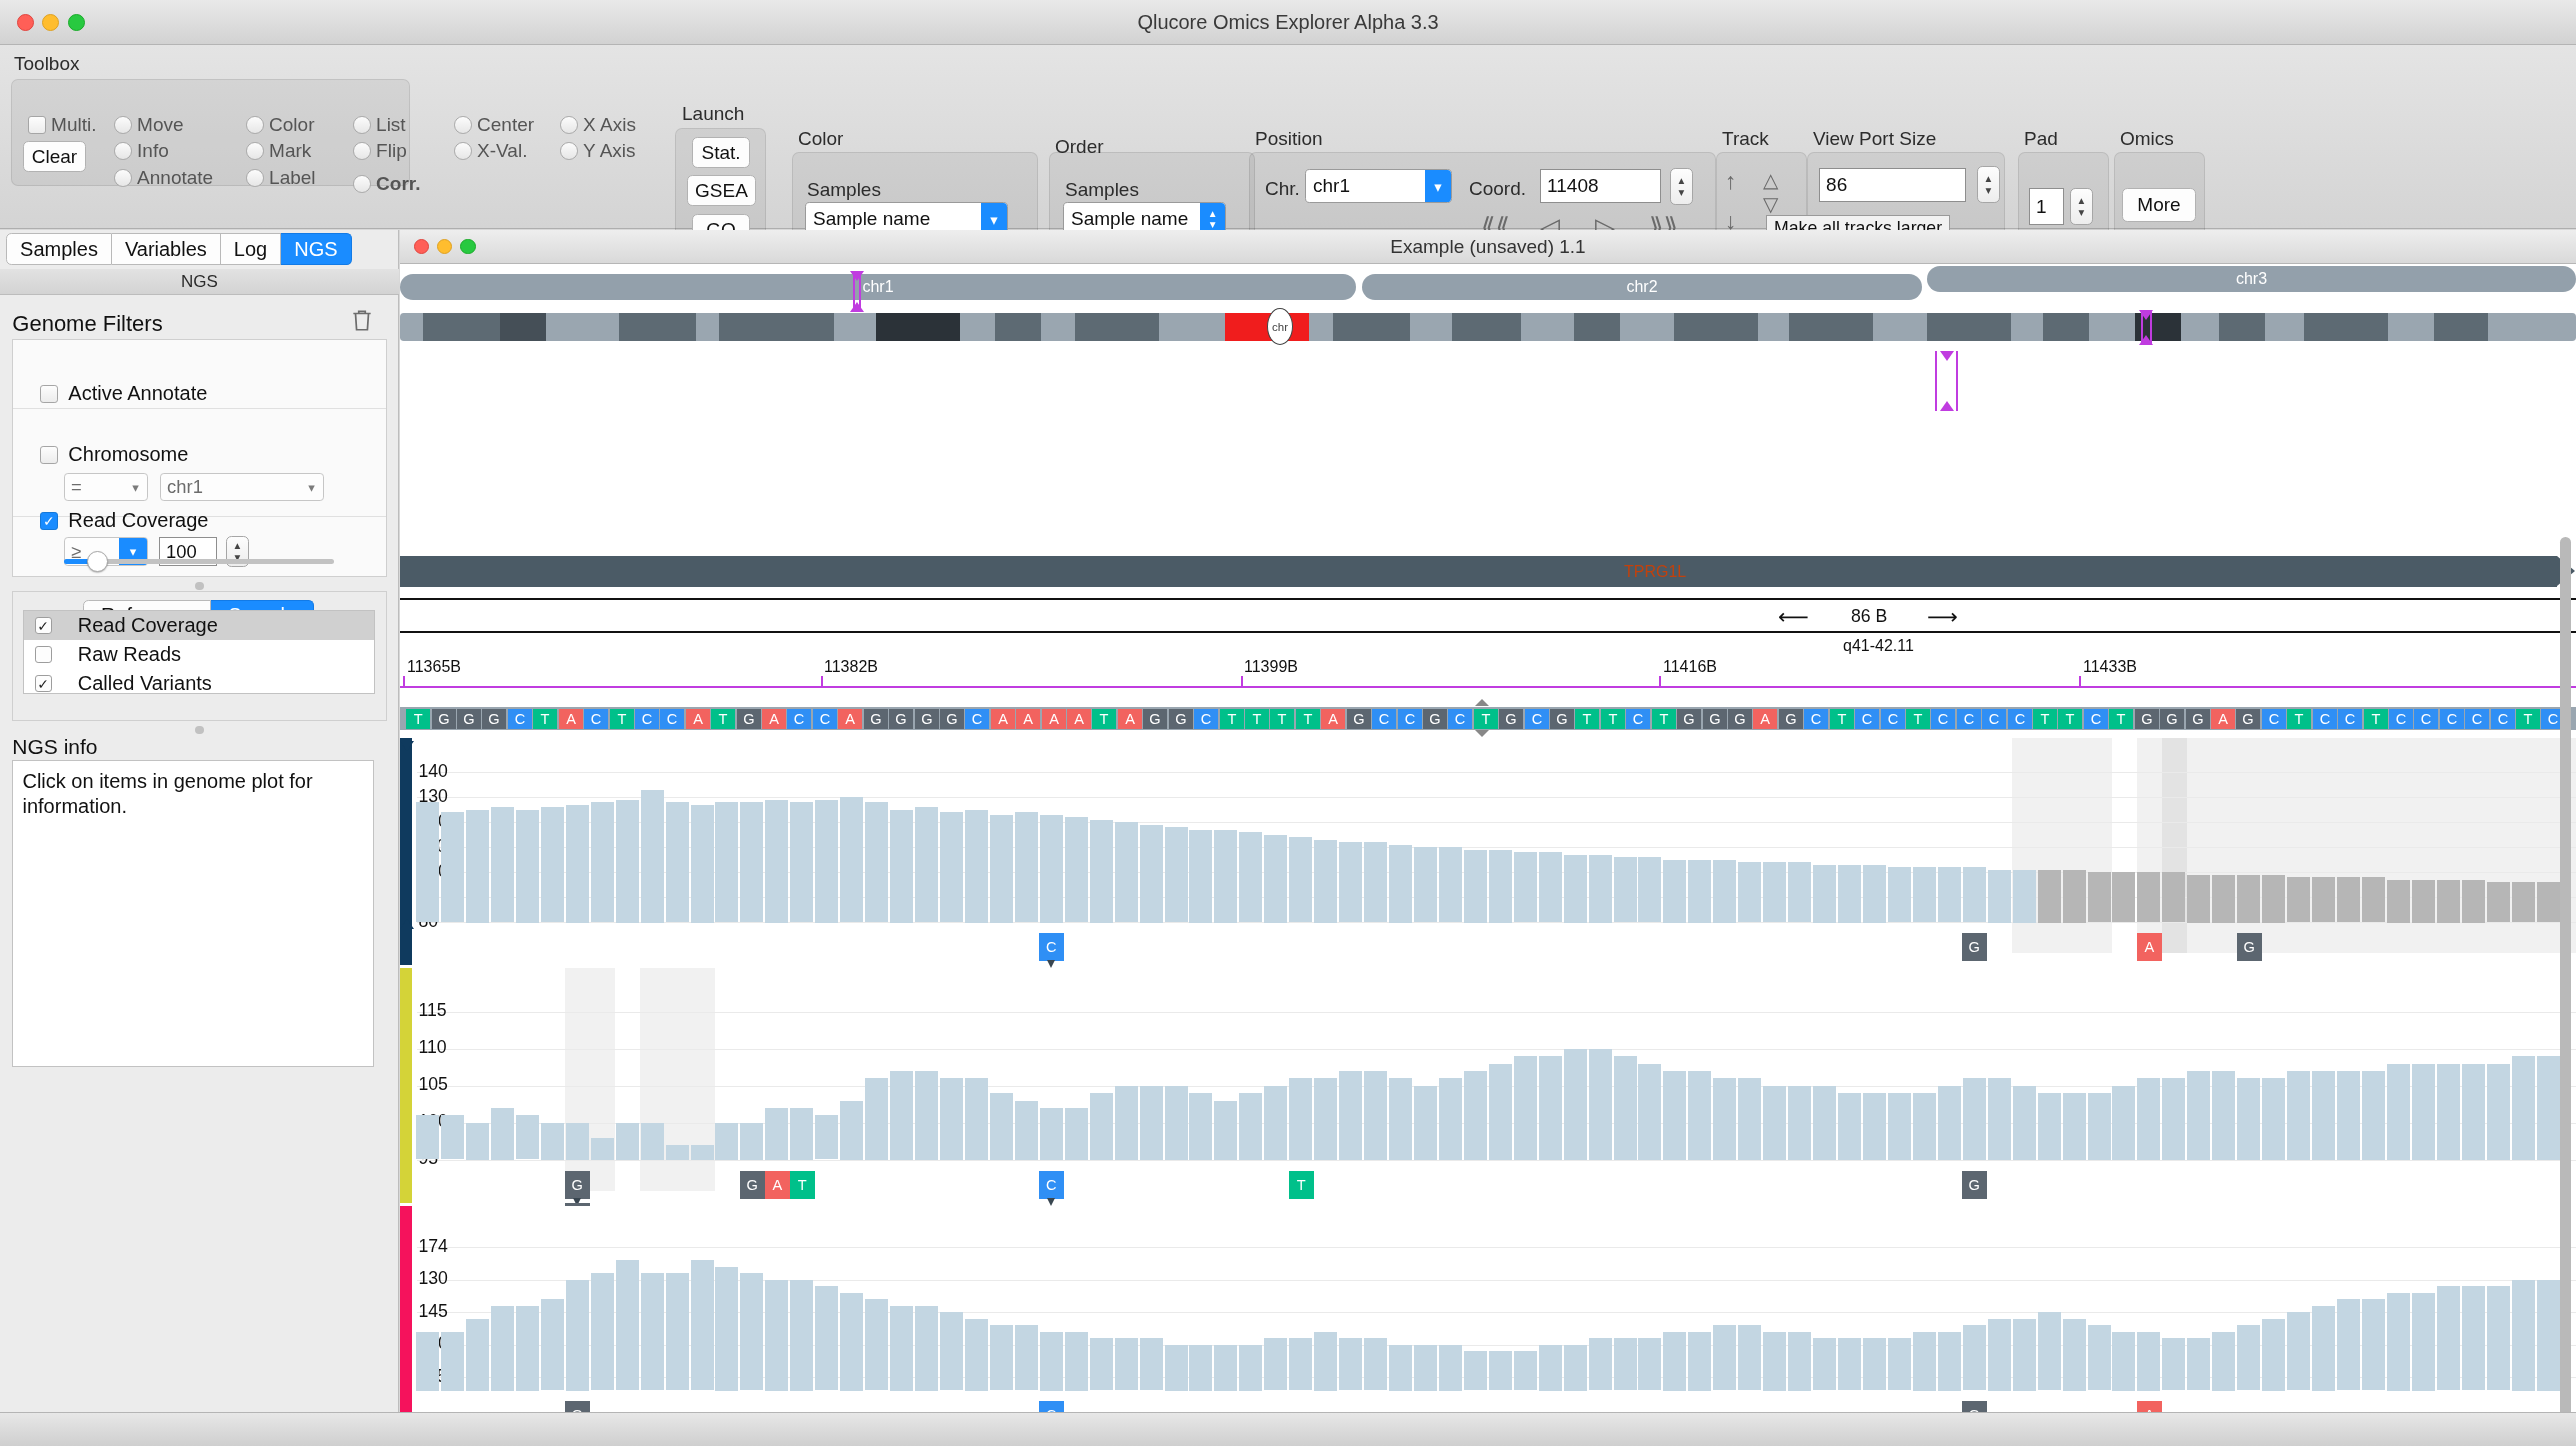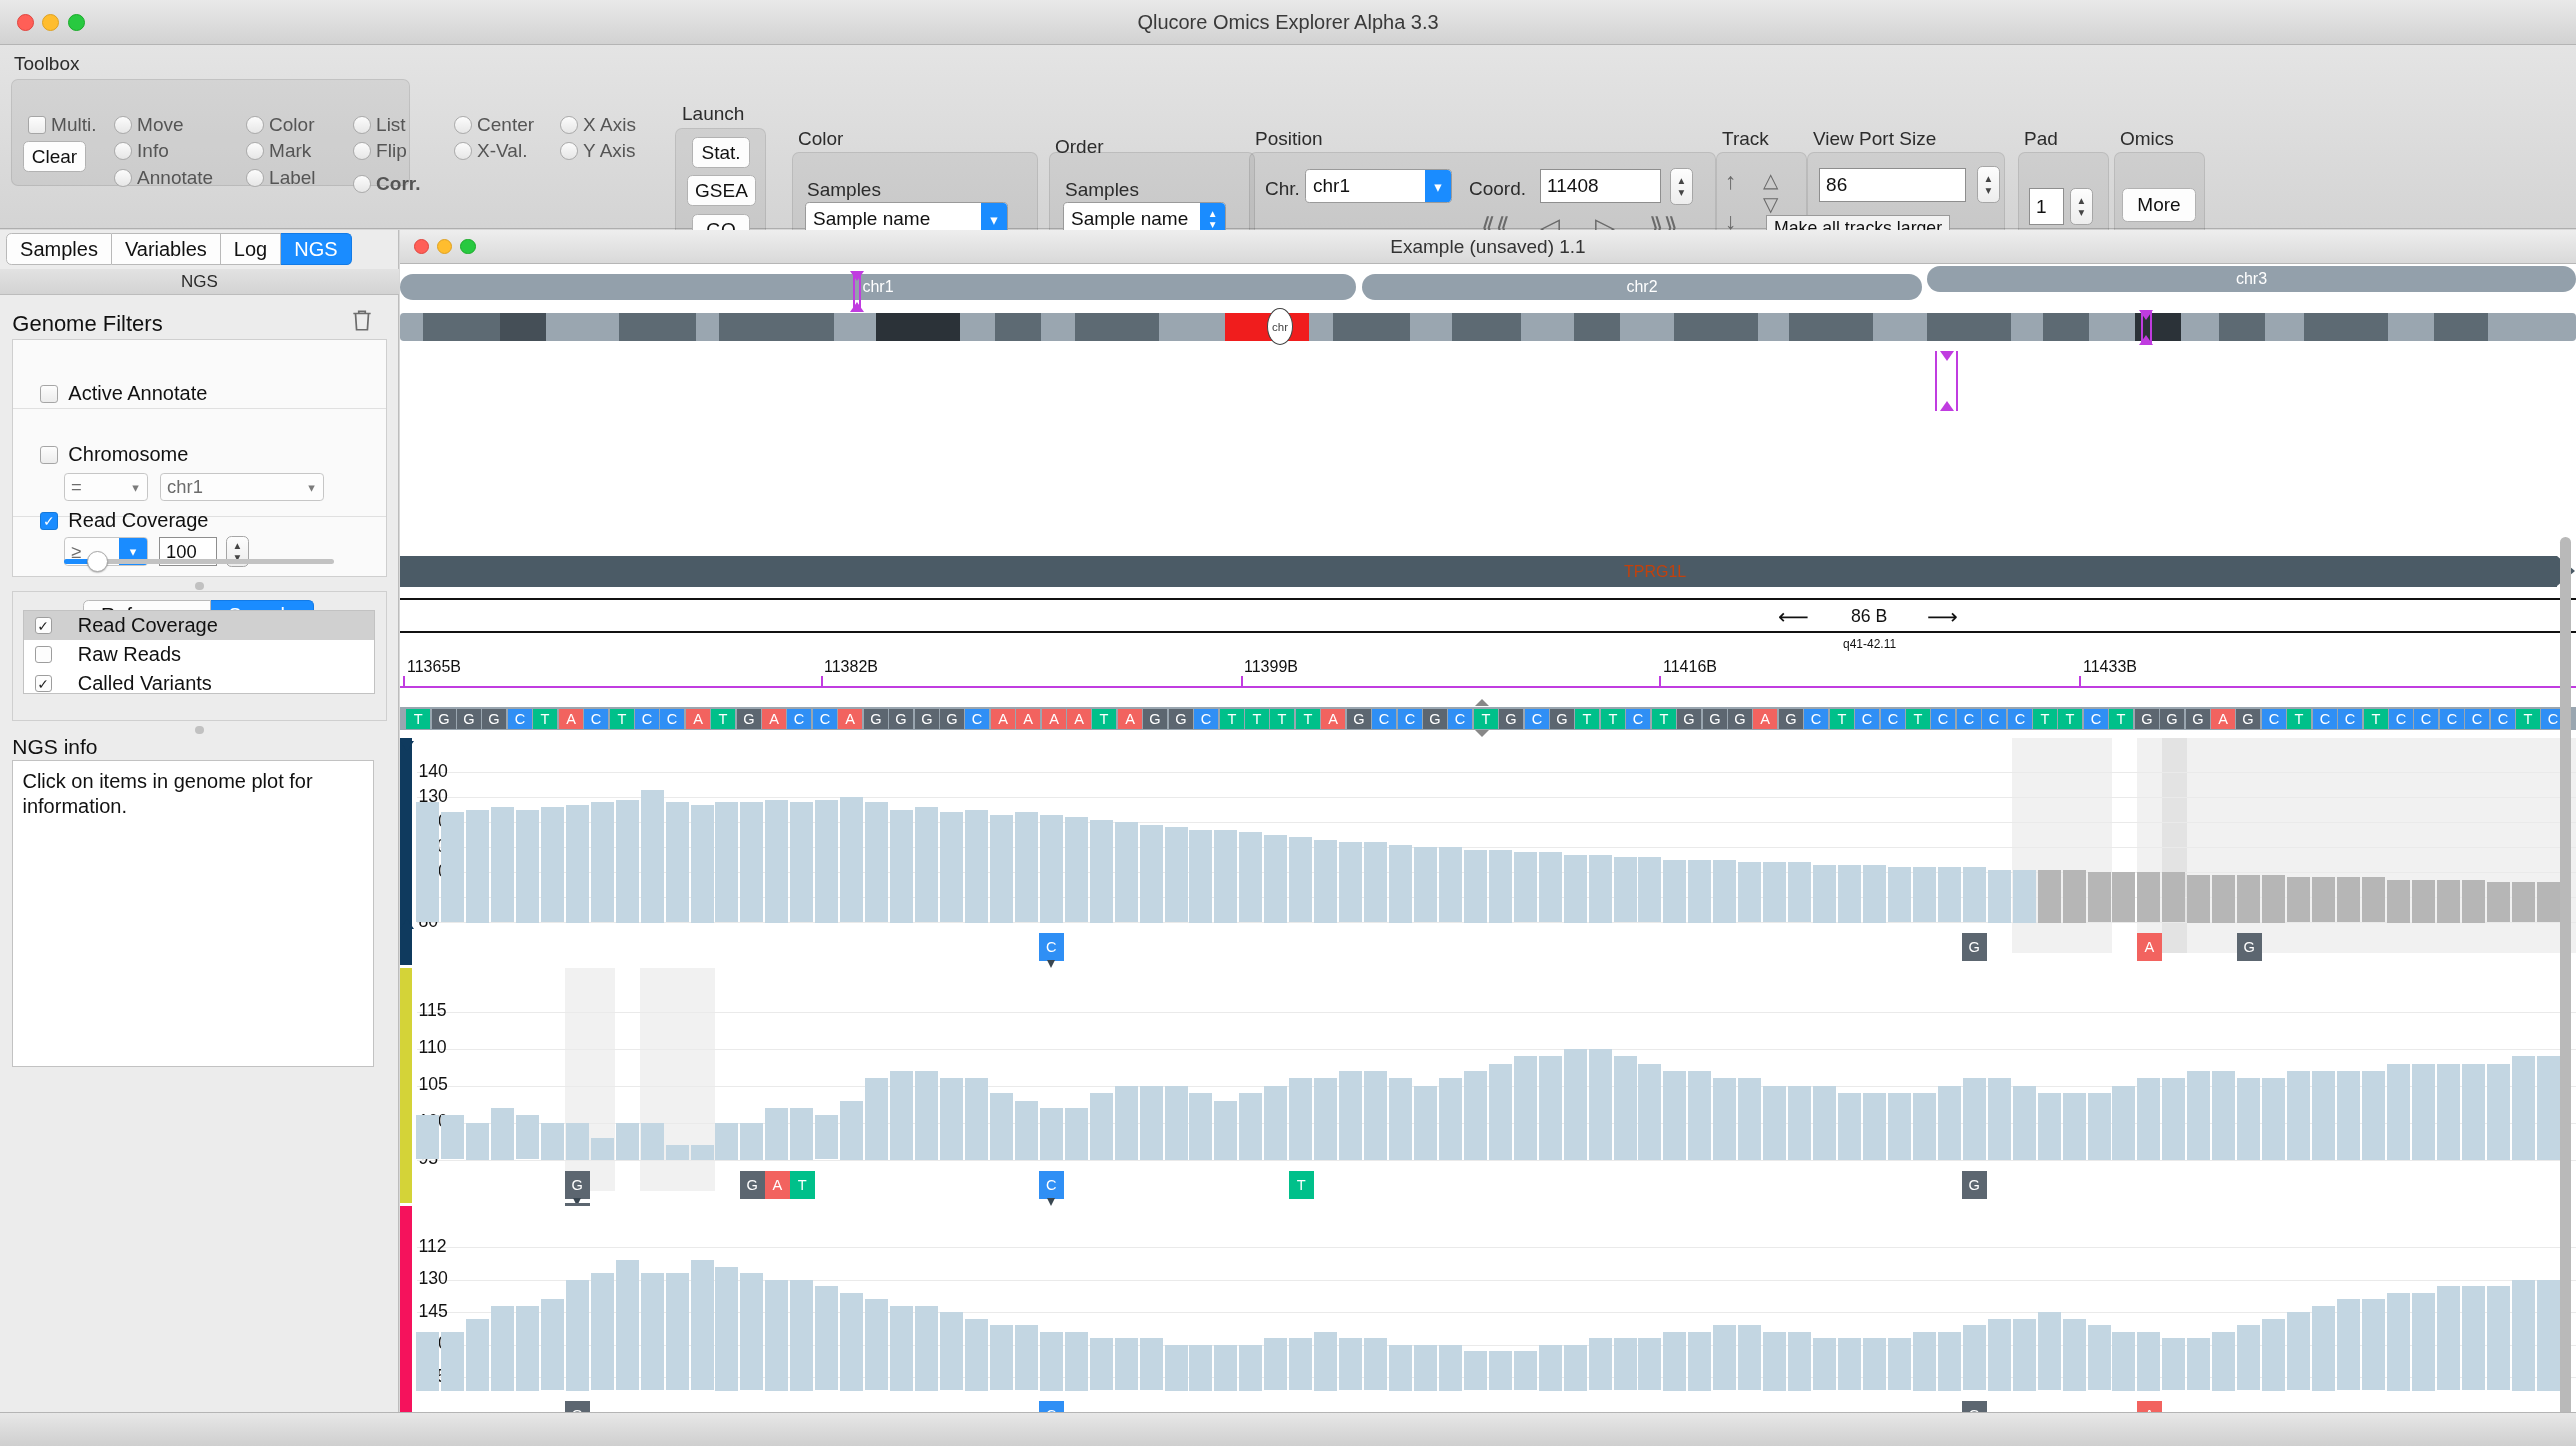--- a/index.html
+++ b/index.html
@@ -145,21 +145,21 @@
   .vmark::after { bottom:0; border-bottom:10px solid #c03ce0; }
 
   .generow { position:absolute; height:31px; background:#4b5b66; }
   .genearrowR { position:absolute; width:0;height:0;
     border-top:15.4px solid transparent; border-bottom:15.4px solid transparent;
     border-left:18.4px solid #4b5b66; }
   .gene-lbl { position:absolute; color:#c2410c; font-size:16px; }
 
   .hrule { position:absolute; height:1.5px; background:#111; }
   .scale-lbl { position:absolute; font-size:17.7px; color:#111; }
-  .cyto-lbl { position:absolute; font-size:12px; color:#111; }
+  .cyto-lbl { position:absolute; font-size:16px; color:#111; }
 
   .coordline { position:absolute; height:1.5px; background:#c03ce0; }
   .ctick { position:absolute; width:1.5px; height:9.2px; background:#c03ce0; }
   .clbl { position:absolute; font-size:16px; color:#111; }
 
   
   .seqrow { position:absolute; height:23px; background:#9aa6b0; }
   .base { position:absolute; top:1.5px; height:20px; color:#fff; font-size:14.6px;
     display:flex; align-items:center; justify-content:center; }
 
@@ -763,21 +763,21 @@
           <div class="track-color" style="background:#f5125c;height:227px;"></div>
           <div class="gl" style="top:171px;"></div>
           <div class="ylab" style="left:18.4px;top:160px;">115</div>
           <div class="gl" style="top:139px;"></div>
           <div class="ylab" style="left:18.4px;top:127px;">120</div>
           <div class="gl" style="top:106px;"></div>
           <div class="ylab" style="left:18.4px;top:95px;">145</div>
           <div class="gl" style="top:74px;"></div>
           <div class="ylab" style="left:18.4px;top:62px;">130</div>
           <div class="gl" style="top:41px;"></div>
-          <div class="ylab" style="left:18.4px;top:29.5px;">112</div>
+          <div class="ylab" style="left:18.4px;top:29.5px;">174</div>
           <div class="bar" style="left:16px;width:23.4px;top:126px;height:59px;"></div>
           <div class="bar" style="left:41px;width:23.4px;top:126px;height:59px;"></div>
           <div class="bar" style="left:66px;width:23.4px;top:113px;height:72px;"></div>
           <div class="bar" style="left:91px;width:23.4px;top:100px;height:85px;"></div>
           <div class="bar" style="left:116px;width:23.4px;top:100px;height:85px;"></div>
           <div class="bar" style="left:141px;width:23.4px;top:93px;height:91px;"></div>
           <div class="bar" style="left:166px;width:23.4px;top:74px;height:111px;"></div>
           <div class="bar" style="left:191px;width:23.4px;top:67px;height:117px;"></div>
           <div class="bar" style="left:216px;width:23.4px;top:54px;height:130px;"></div>
           <div class="bar" style="left:241px;width:23.4px;top:67px;height:117px;"></div>

